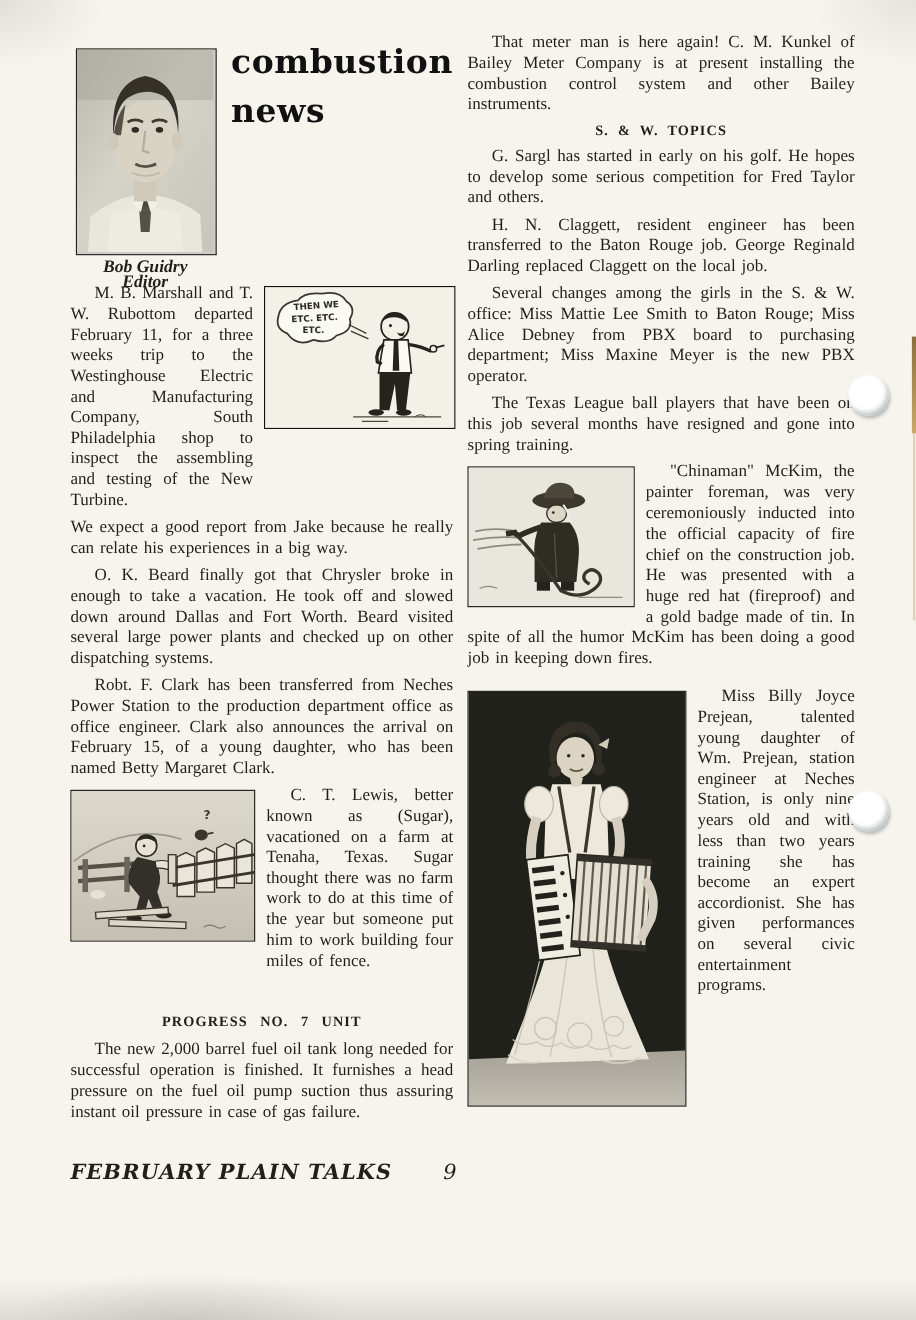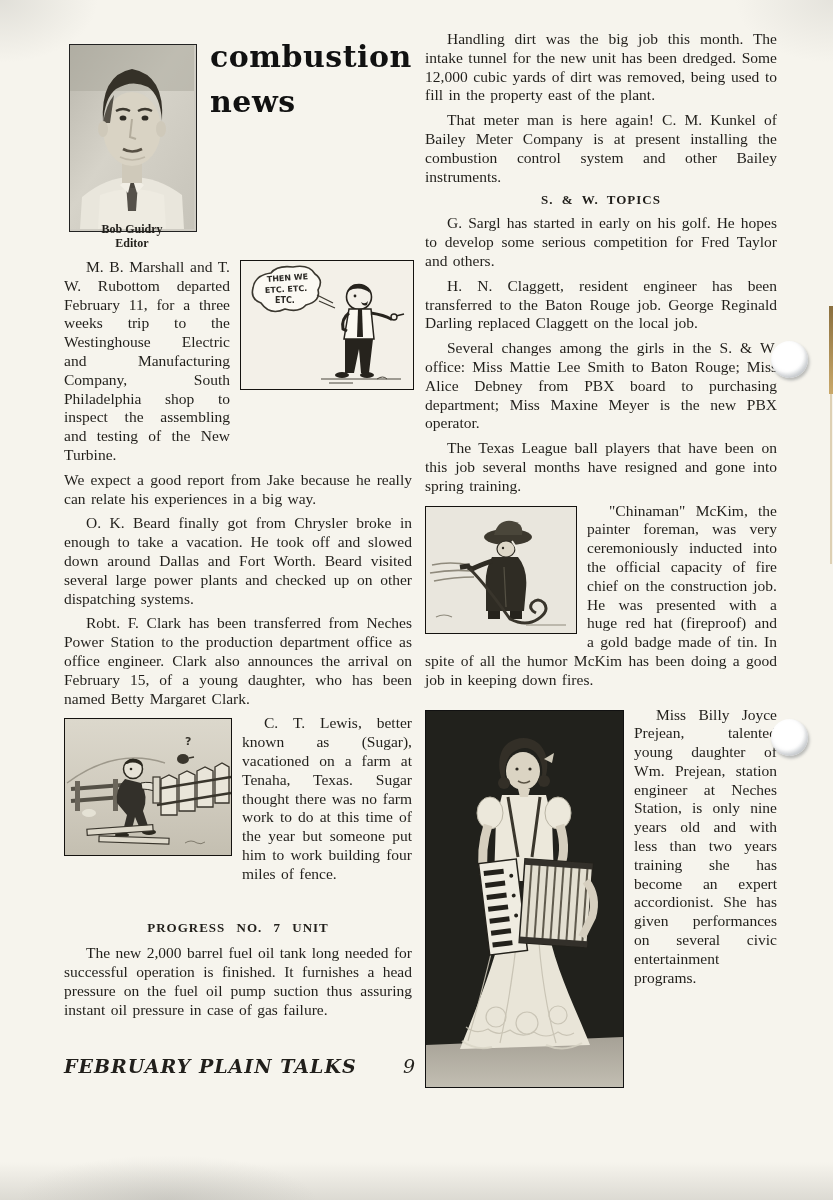--- a/index.html
+++ b/index.html
@@ -24,22 +24,22 @@
   .frame{border:1.5px solid #14120f;background:#f1eee6;box-sizing:border-box;}
   .float-r{float:right;margin:2px 0 10px 10px;}
   .float-l{float:left;margin:4px 12px 10px 0;}
   .pad-b-60{padding-bottom:62px;}
   .pad-b-40{padding-bottom:42px;}
   
   .hdr{position:relative;height:228px;}
   .portrait{position:absolute;left:5px;top:14px;width:126px;height:186px;border:1px solid #222;background:#cfccc3;}
   .hdr-title{position:absolute;left:146px;top:4px;font-family:"DejaVu Serif",serif;font-weight:bold;
              font-size:30px;line-height:45px;letter-spacing:.5px;color:#111;}
-  .caption{position:absolute;left:5px;top:192px;width:126px;text-align:center;
-           font-weight:bold;font-size:12px;line-height:14px;}
+  .caption{position:absolute;left:5px;top:206px;width:126px;text-align:center;
+           font-weight:bold;font-size:16px;line-height:14px;font-style:italic;}
   h2{font-size:13px;font-weight:bold;text-align:center;margin:8px 0 8px 0;letter-spacing:1px;word-spacing:7px;}
   .footer{position:absolute;left:64px;top:1055px;width:352px;display:flex;justify-content:space-between;
           font-family:"DejaVu Serif",serif;font-style:italic;font-weight:bold;font-size:19px;letter-spacing:1px;}
   .footer .pgnum{font-weight:normal;}
   .hole{position:absolute;width:37px;height:37px;border-radius:50%;
         background:radial-gradient(circle at 38% 32%, #ffffff 0 55%, #eef1f3 72%, #cfd5d8 100%);
         box-shadow:1.5px 2.5px 3px rgba(95,100,105,.4), inset -2px -3px 4px rgba(125,130,135,.35);}
   .hole1{left:771px;top:341px;} .hole2{left:771px;top:719px;}
   .edge-a{position:absolute;right:0;top:306px;width:4px;height:88px;
           background:linear-gradient(#8a6f3e,#caa96a);} 
@@ -119,21 +119,21 @@
           <ellipse cx="101" cy="114" rx="7" ry="3" fill="#26231d"></ellipse>
           <ellipse cx="126" cy="114" rx="7" ry="3" fill="#26231d"></ellipse>
           <path d="M80,118 L160,118 M88,122 L112,122" stroke="#4a463d" stroke-width="1.2"></path>
           <path d="M136,118 q6,-4 10,0" stroke="#4a463d" stroke-width="1" fill="none"></path>
         </svg>
       </figure>
       <p class="ind">M. B. Marshall and T. W. Rubottom departed February 11, for a three weeks trip to the Westinghouse Electric and Manufacturing Company, South Philadelphia shop to inspect the assembling and testing of the New Turbine.</p>
       <p>We expect a good report from Jake because he really can relate his experiences in a big way.</p>
     </div>
 
-    <p class="ind">O. K. Beard finally got from Chrysler broke in enough to take a vacation. He took off and slowed down around Dallas and Fort Worth. Beard visited several large power plants and checked up on other dispatching systems.</p>
+    <p class="ind">O. K. Beard finally got that Chrysler broke in enough to take a vacation. He took off and slowed down around Dallas and Fort Worth. Beard visited several large power plants and checked up on other dispatching systems.</p>
     <p class="ind">Robt. F. Clark has been transferred from Neches Power Station to the production department office as office engineer. Clark also announces the arrival on February 15, of a young daughter, who has been named Betty Margaret Clark.</p>
 
     <div class="story">
       <figure class="float-l pad-b-40" style="width:166px;">
         <svg width="166" height="136" viewBox="0 0 166 136" style="border:1.5px solid #14120f;">
           <defs>
             <linearGradient id="wash" x1="0" y1="0" x2="0" y2="1">
               <stop offset="0" stop-color="#dcd8cc"></stop>
                 <stop offset=".6" stop-color="#cfcabd"></stop>
                 <stop offset="1" stop-color="#c4bfb1"></stop>
@@ -173,21 +173,20 @@
       <p class="ind">C. T. Lewis, better known as (Sugar), vacationed on a farm at Tenaha, Texas. Sugar thought there was no farm work to do at this time of the year but someone put him to work building four miles of fence.</p>
     </div>
 
 
     <h2>PROGRESS NO. 7 UNIT</h2>
 
     <p class="ind">The new 2,000 barrel fuel oil tank long needed for successful operation is finished. It furnishes a head pressure on the fuel oil pump suction thus assuring instant oil pressure in case of gas failure.</p>
   </div>
 
   <div class="col col-right">
-    <p class="ind">Handling dirt was the big job this month. The intake tunnel for the new unit has been dredged. Some 12,000 cubic yards of dirt was removed, being used to fill in the property east of the plant.</p>
     <p class="ind">That meter man is here again! C. M. Kunkel of Bailey Meter Company is at present installing the combustion control system and other Bailey instruments.</p>
 
     <h2 style="word-spacing:4px;margin:4px 0 6px 0;">S. &amp; W. TOPICS</h2>
 
     <p class="ind">G. Sargl has started in early on his golf. He hopes to develop some serious competition for Fred Taylor and others.</p>
     <p class="ind">H. N. Claggett, resident engineer has been transferred to the Baton Rouge job. George Reginald Darling replaced Claggett on the local job.</p>
     <p class="ind">Several changes among the girls in the S. &amp; W. office: Miss Mattie Lee Smith to Baton Rouge; Miss Alice Debney from PBX board to purchasing department; Miss Maxine Meyer is the new PBX operator.</p>
     <p class="ind">The Texas League ball players that have been on this job several months have resigned and gone into spring training.</p>
 
     <div class="story" style="margin-top:6px;">

